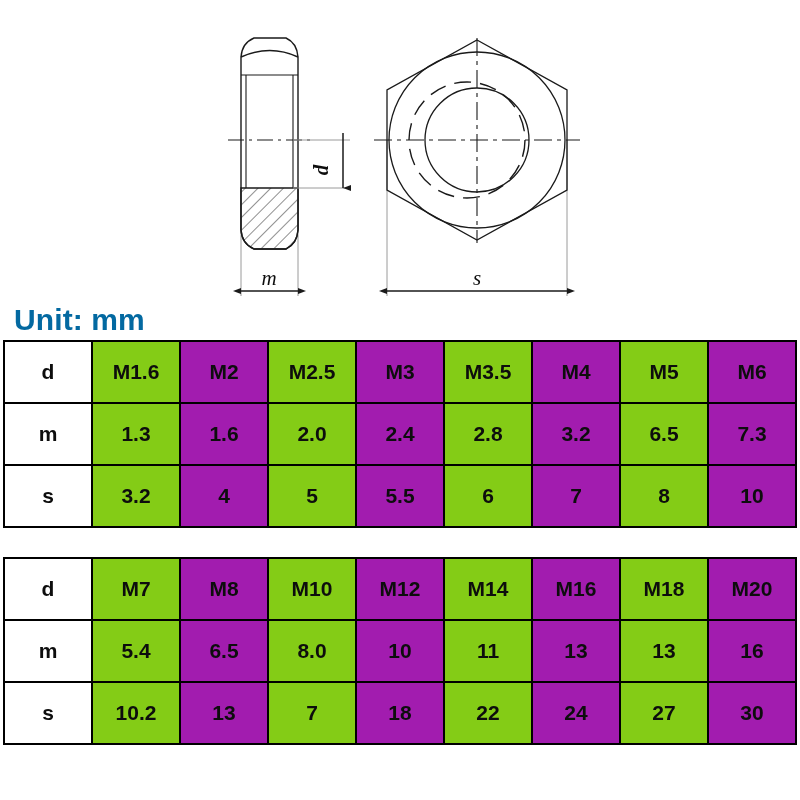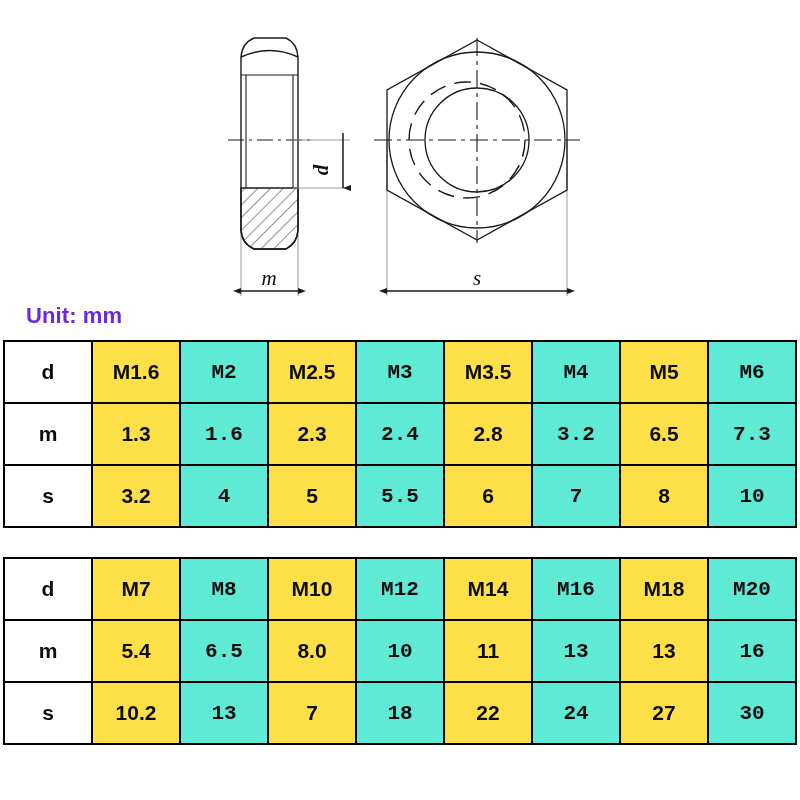--- a/index.html
+++ b/index.html
@@ -23,25 +23,25 @@
     width: 800px;
     height: 310px;
   }
   #drawing-svg {
     display: block;
   }
 
   
   #unit-label {
     position: absolute;
-    left: 26px;
+    left: 14px;
     top: 303px;
-    font-size: 22px;
+    font-size: 30px;
     font-weight: bold;
-    color: #6d28d9;
+    color: #0369a1;
     letter-spacing: 0.1px;
     font-family: "Liberation Sans", sans-serif;
   }
 
   
   .spec-table {
     position: absolute;
     left: 3px;
     width: 794px;
     border-collapse: collapse;
@@ -59,25 +59,24 @@
     font-size: 21px;
     font-weight: bold;
     color: #0d0d0d;
     padding: 0;
     font-family: "Liberation Sans", sans-serif;
   }
   .spec-table td.rowhead {
     background: #ffffff;
   }
   .spec-table td.shaded {
-    background: #fde047;
+    background: #84cc16;
   }
   .spec-table td.plain {
-    background: #5eead4;
-    font-family: Liberation Mono, monospace;
+    background: #a21caf;
   }
 </style>
 </head>
 <body>
 
 <div id="drawing-area">
   <svg id="drawing-svg" width="800" height="310" viewBox="0 0 800 310">
     <defs>
       <pattern id="hatch45" width="9" height="9" patternTransform="rotate(45)" patternUnits="userSpaceOnUse">
         <line x1="0" y1="0" x2="0" y2="9" stroke="#333333" stroke-width="1.1"></line>
@@ -176,21 +175,21 @@
       <td class="plain">M3</td>
       <td class="shaded">M3.5</td>
       <td class="plain">M4</td>
       <td class="shaded">M5</td>
       <td class="plain">M6</td>
     </tr>
     <tr>
       <td class="rowhead">m</td>
       <td class="shaded">1.3</td>
       <td class="plain">1.6</td>
-      <td class="shaded">2.3</td>
+      <td class="shaded">2.0</td>
       <td class="plain">2.4</td>
       <td class="shaded">2.8</td>
       <td class="plain">3.2</td>
       <td class="shaded">6.5</td>
       <td class="plain">7.3</td>
     </tr>
     <tr>
       <td class="rowhead">s</td>
       <td class="shaded">3.2</td>
       <td class="plain">4</td>

